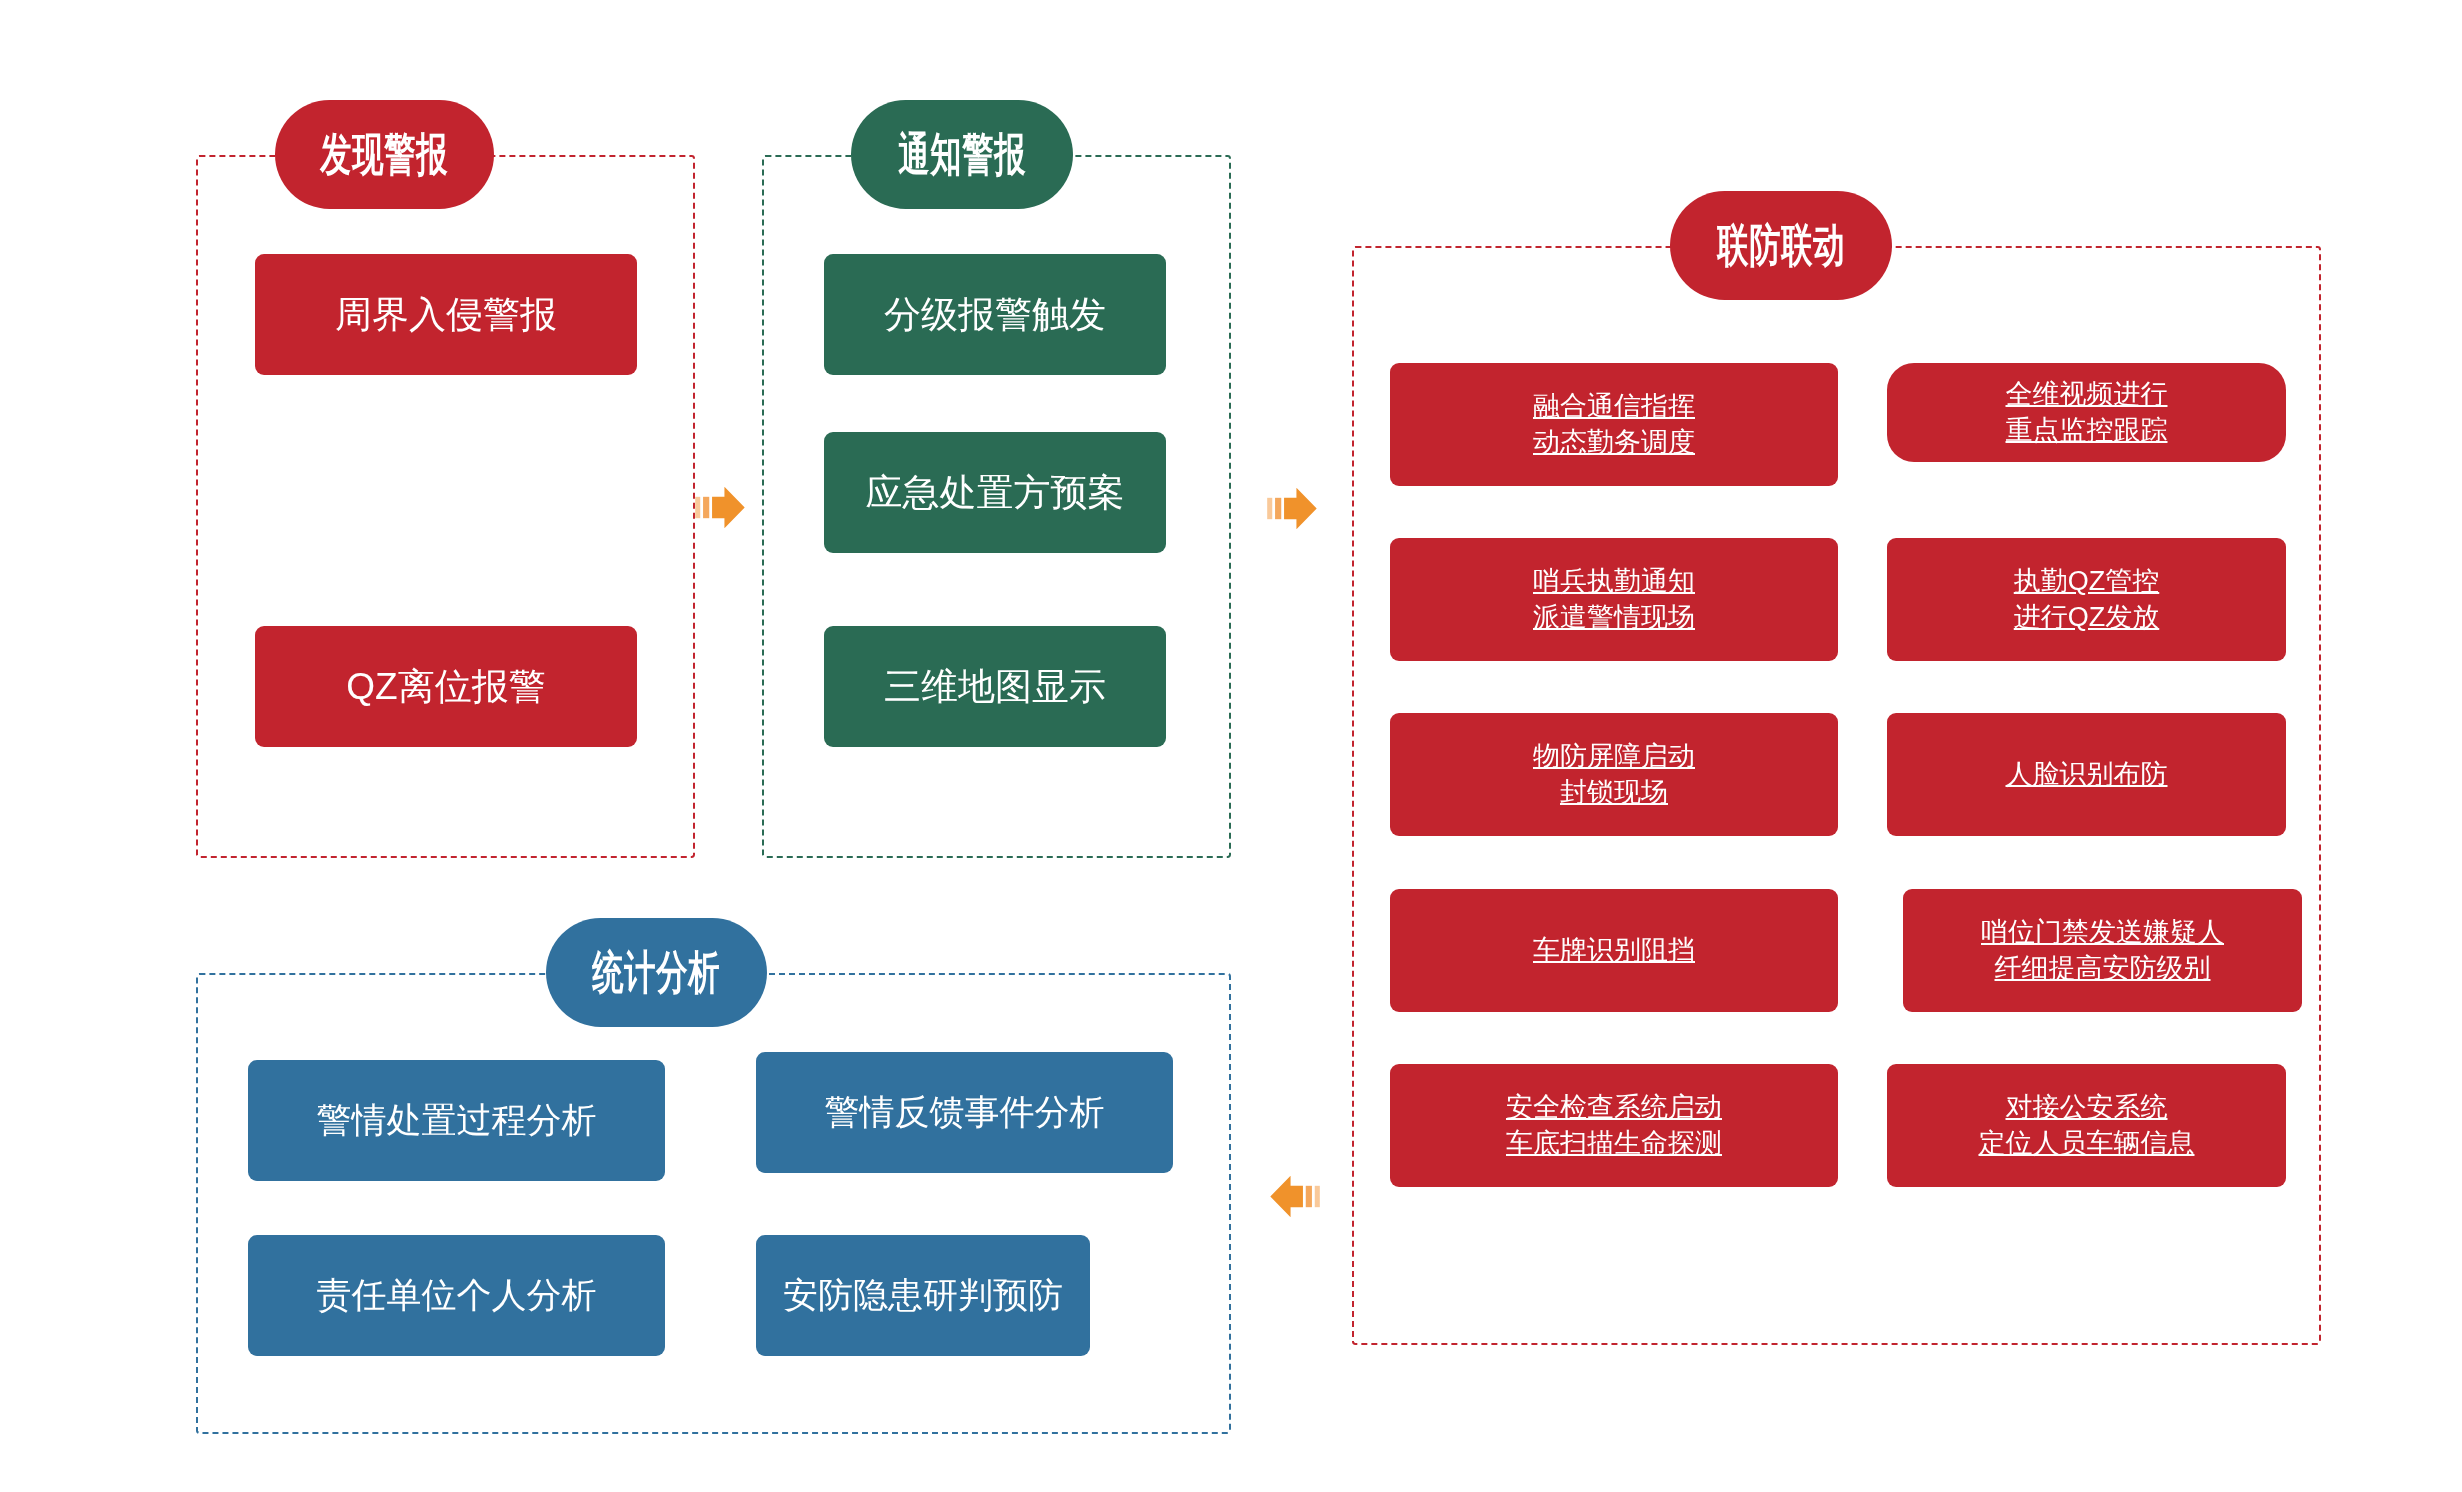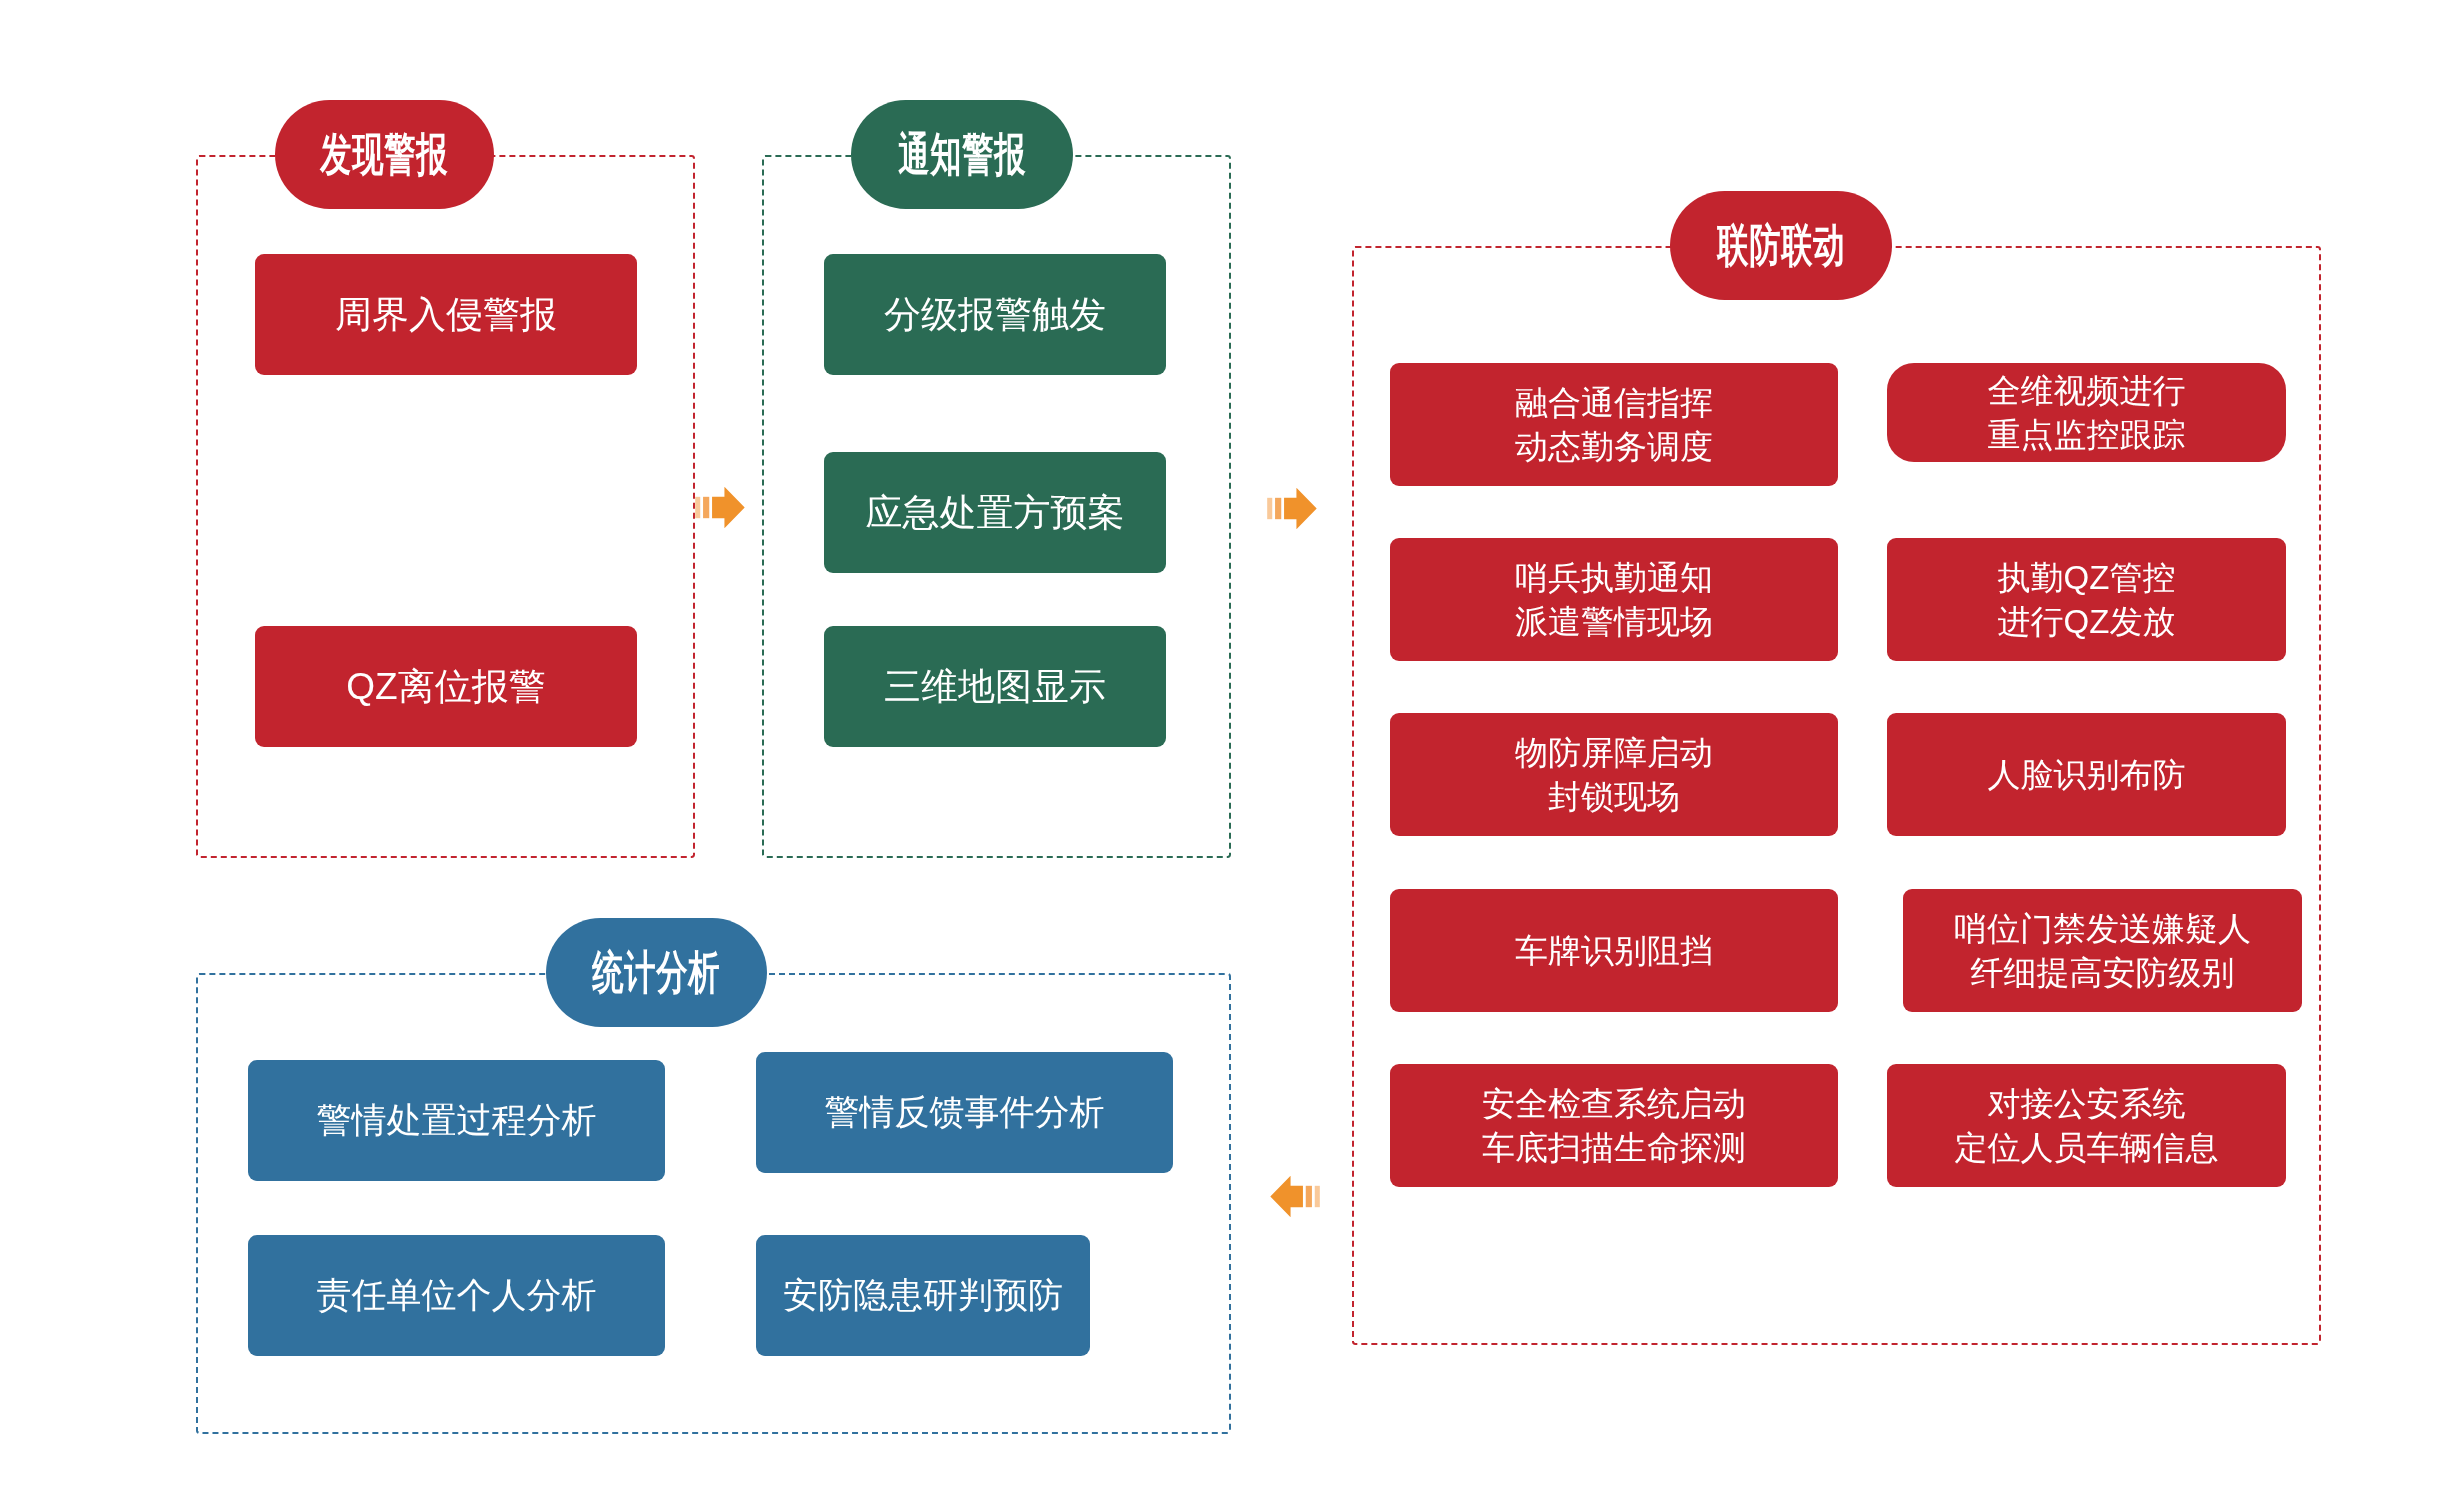--- a/index.html
+++ b/index.html
@@ -53,21 +53,21 @@
     color: var(--text);
     white-space: pre-line;
     z-index: 2;
     padding: 4.5px 11.2px;
   }
   .node.red   { background: var(--red); }
   .node.green { background: var(--green); }
   .node.blue  { background: var(--blue); }
   .fs66 { font-size: 37px; }
   .fs62 { font-size: 35px; }
-  .fs58 { font-size: 33px; line-height: 1.32; }
+  .fs58 { font-size: 27px; line-height: 1.32; text-decoration: underline; }
 
   .arrow { position: absolute; z-index: 2; }
   .arrow svg { display: block; width: 100%; height: 100%; }
   .arrow.left svg { transform: scaleX(-1); }
   .arrow .head   { fill: var(--orange); }
   .arrow .stripe-mid   { fill: var(--orange_mid); }
   .arrow .stripe-light { fill: var(--orange_light); }
 </style>
 </head>
 <body>
@@ -87,21 +87,21 @@
       <rect class="stripe-mid" x="14" y="21" width="11" height="38"></rect>
       <polygon class="head" points="30,21 52,21 52,3 88,40 52,77 52,59 30,59"></polygon>
     </svg>
   </div>
 
   <div class="panel green" style="left:762px; top:155px; width:469px; height:703px;"></div>
   <div class="pill green" style="left:851px; top:100px; width:222px;">
     <span>通知警报</span>
   </div>
   <div class="node green fs66" style="left:824px; top:254px; width:342px; height:121px;">分级报警触发</div>
-  <div class="node green fs66" style="left:824px; top:452px; width:342px; height:121px;">应急处置方预案</div>
+  <div class="node green fs66" style="left:824px; top:432px; width:342px; height:121px;">应急处置方预案</div>
   <div class="node green fs66" style="left:824px; top:626px; width:342px; height:121px;">三维地图显示</div>
 
   <div class="arrow right" style="left:1267px; top:486px; width:51px; height:45px;">
     <svg viewBox="0 0 90 80" xmlns="http://www.w3.org/2000/svg">
       <rect class="stripe-light" x="0" y="21" width="9" height="38"></rect>
       <rect class="stripe-mid" x="14" y="21" width="11" height="38"></rect>
       <polygon class="head" points="30,21 52,21 52,3 88,40 52,77 52,59 30,59"></polygon>
     </svg>
   </div>
 

